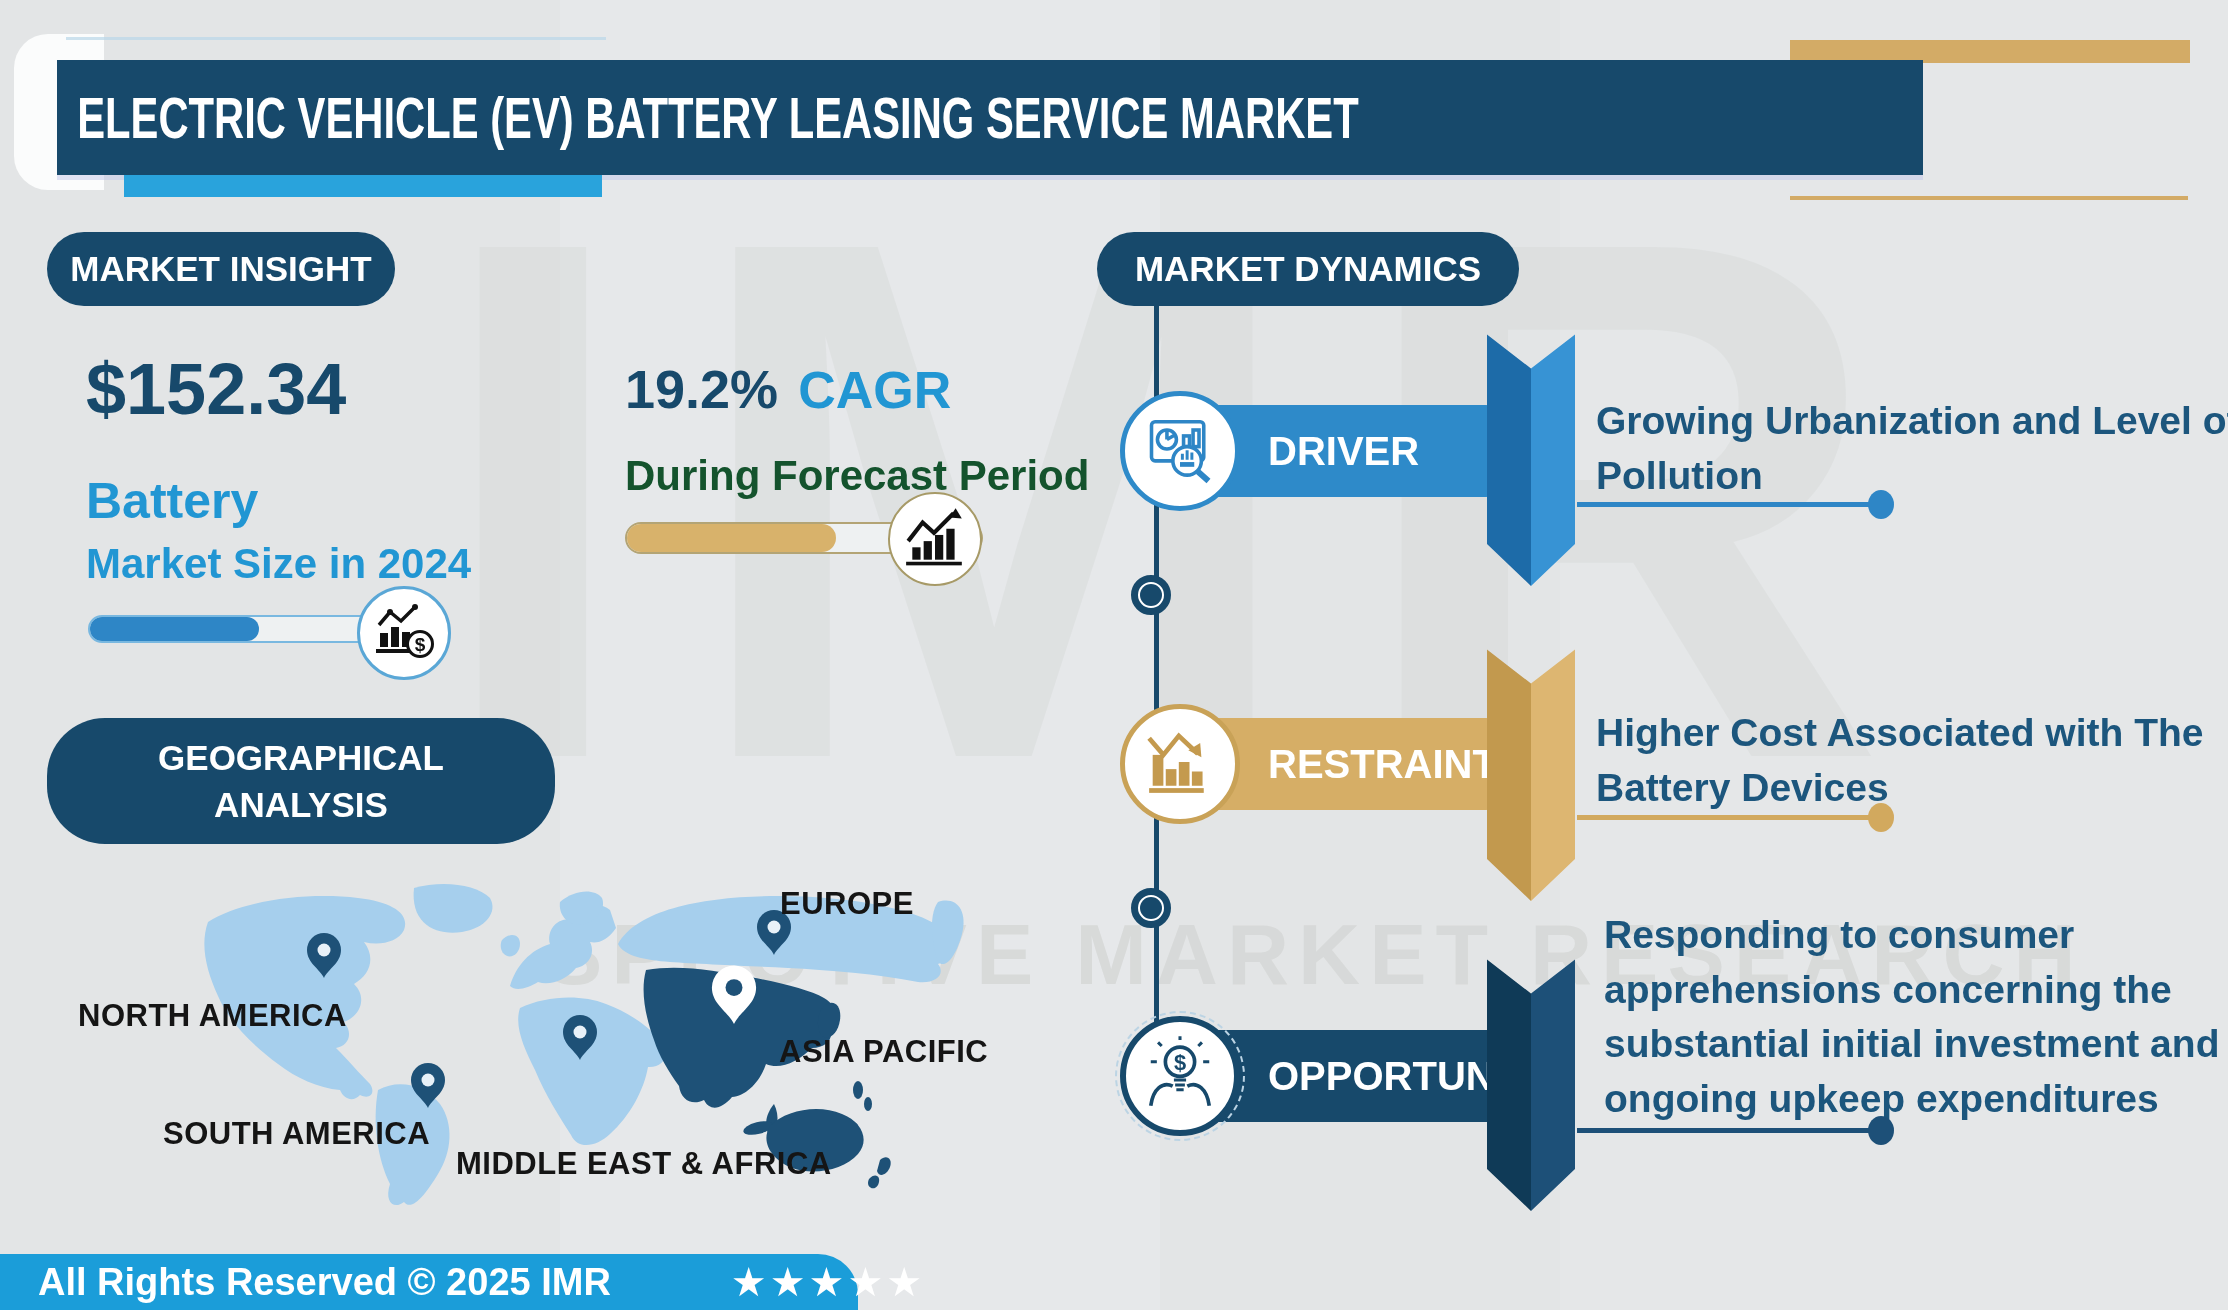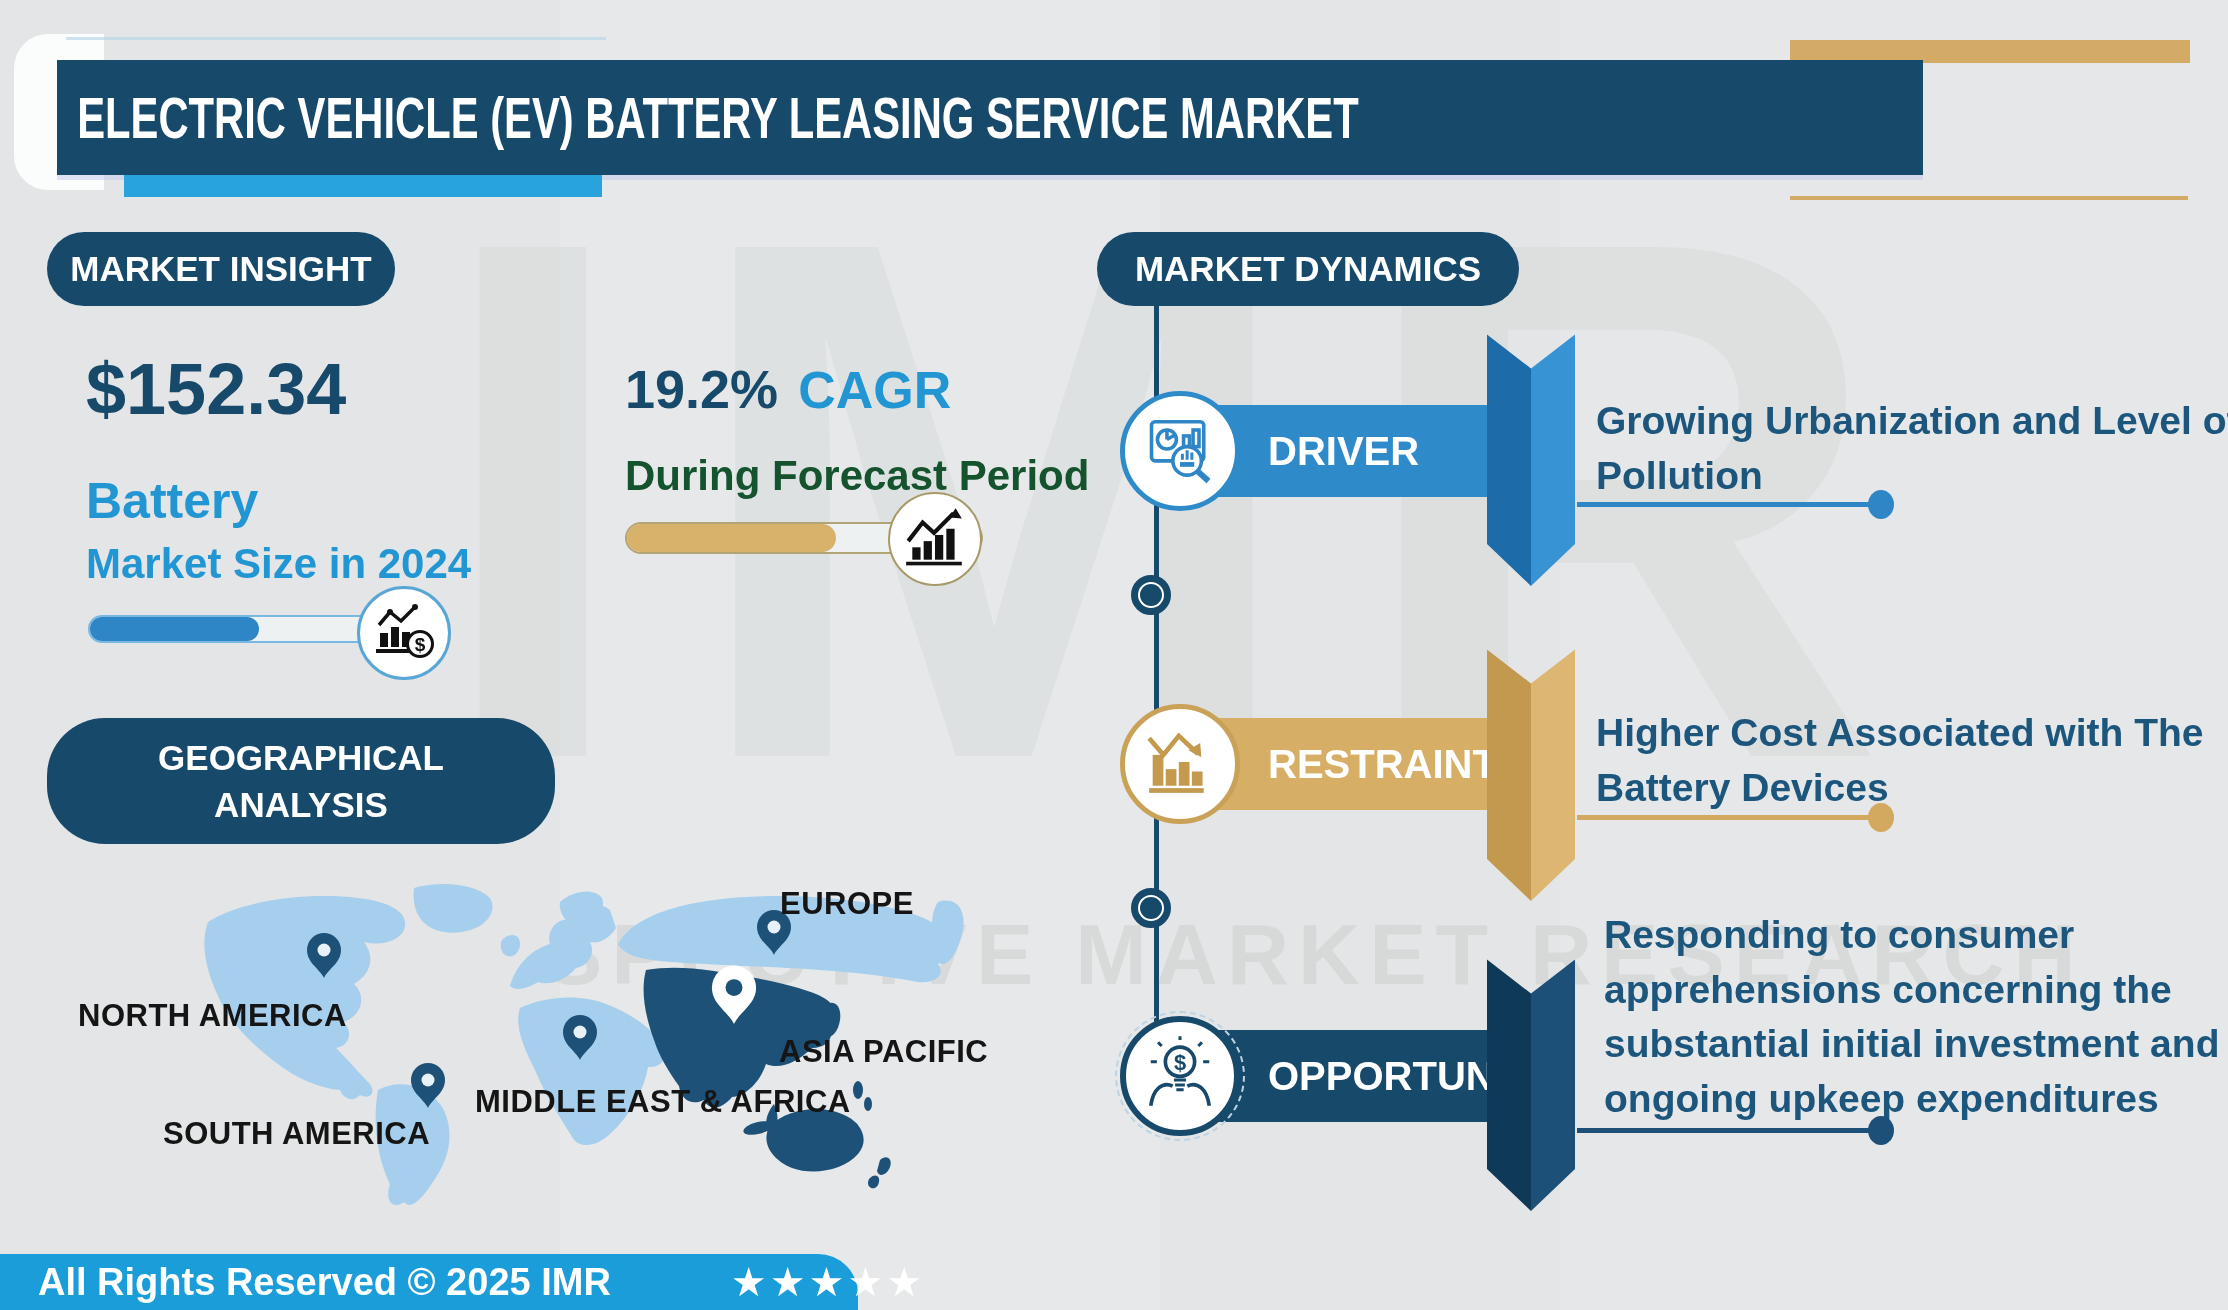--- a/index.html
+++ b/index.html
@@ -84,21 +84,21 @@
   .dot-restraint{left:1868px;top:803px;background:#d2a95e;}
   .dot-opportunity{left:1868px;top:1116px;background:#1d5078;}
 
   
   .map-wrap{position:absolute;left:58px;top:878px;width:940px;height:360px;z-index:2;}
   .map-label{position:absolute;font-size:31px;font-weight:800;color:#151515;z-index:3;white-space:nowrap;letter-spacing:.5px;}
   .lbl-na{left:78px;top:998px;}
   .lbl-eu{left:780px;top:886px;}
   .lbl-ap{left:779px;top:1034px;}
   .lbl-sa{left:163px;top:1116px;}
-  .lbl-mea{left:456px;top:1084px;margin-left:19px;}
+  .lbl-mea{left:456px;top:1146px;}
 
   
   .footer{position:absolute;left:0;top:1254px;width:858px;height:56px;background:#1b9dd9;border-radius:0 40px 0 0;display:flex;align-items:center;padding-left:38px;gap:120px;z-index:5;}
   .footer .copy{color:#fff;font-size:38px;font-weight:700;white-space:nowrap;}
   .footer .stars{color:#fff;font-size:40px;letter-spacing:3px;white-space:nowrap;}
 
   svg text{font-family:"Liberation Sans",sans-serif;}
 </style>
 </head>
 <body>

